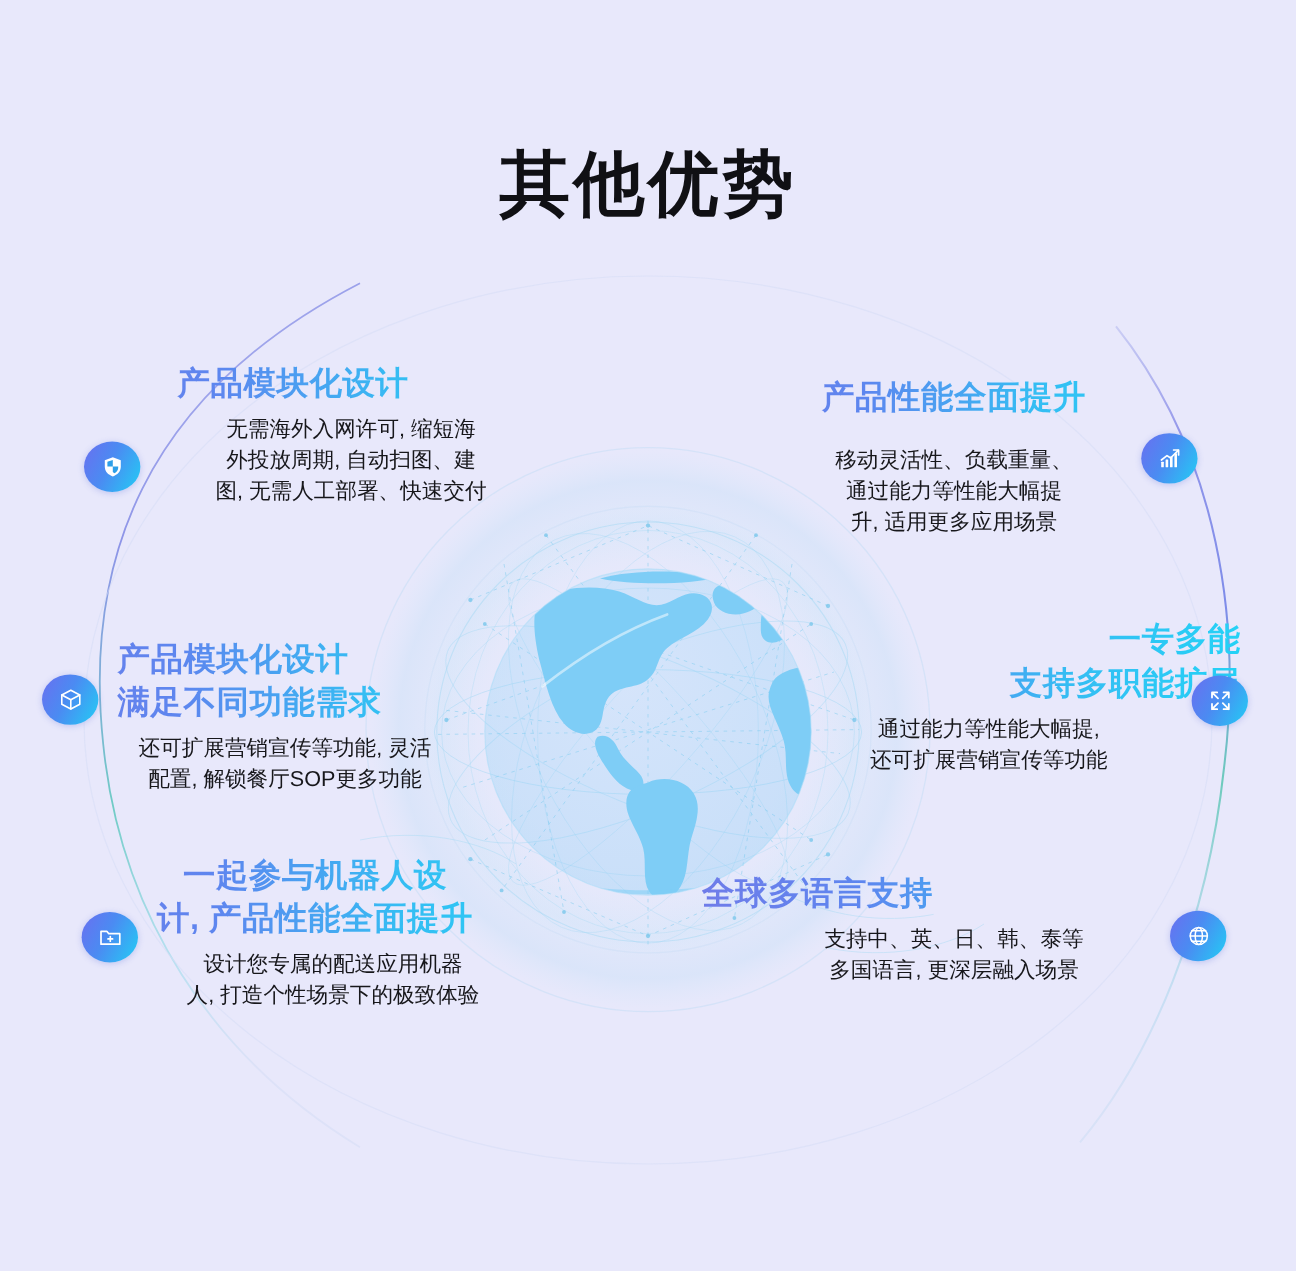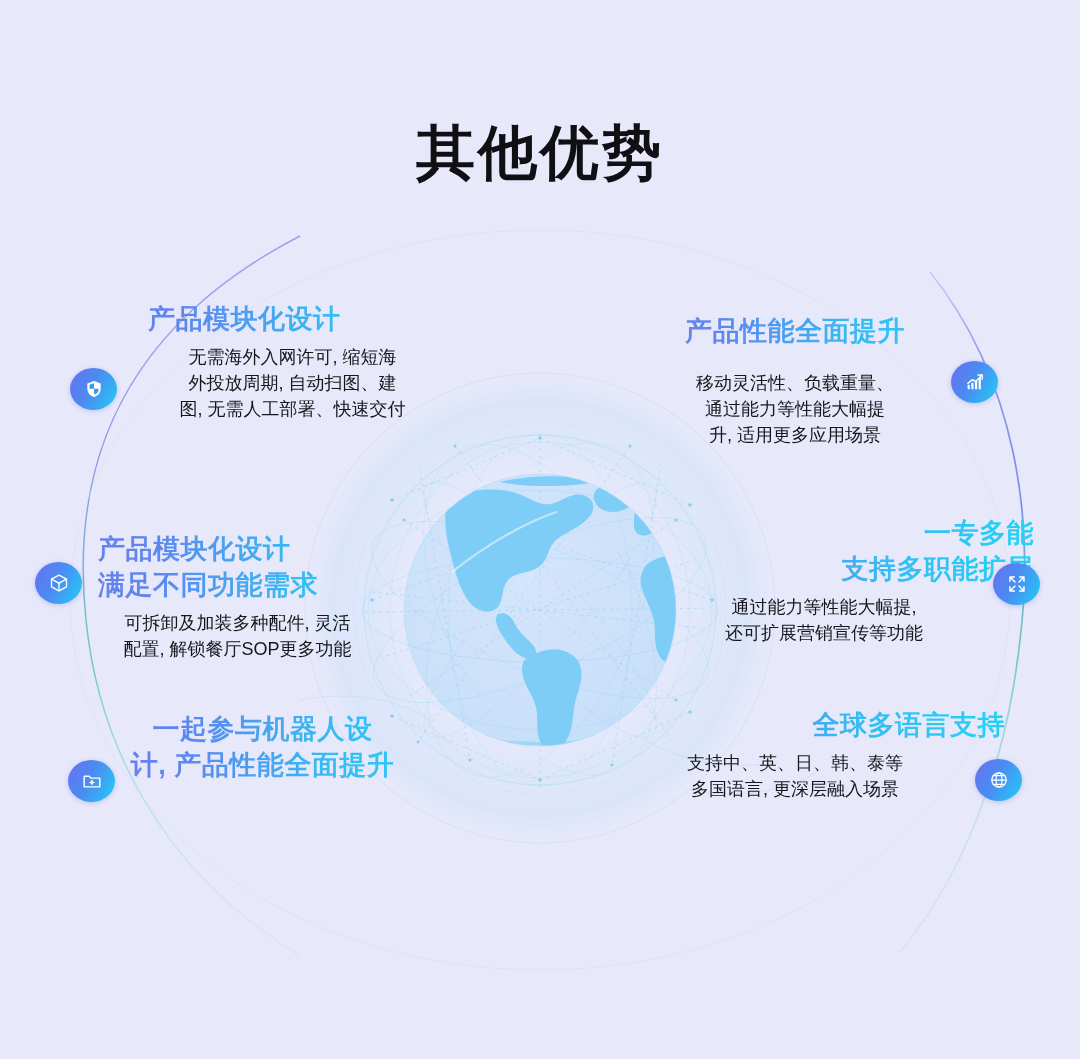--- a/index.html
+++ b/index.html
@@ -47,21 +47,21 @@
   
   #feat-perf     { right:75px; top:302px;  width:420px; }
   #feat-multi    { right:46px; top:516px;  width:420px; }
   #feat-lang     { right:75px; top:708px;  width:420px; }
 
   #feat-overseas .f-title{ text-align:left; padding-left:108px;}
   #feat-modular  .f-title{ text-align:left; padding-left:88px;}
   #feat-codesign .f-title{ text-align:center; }
   #feat-perf     .f-title{ text-align:center;margin-top:12px; }
   #feat-multi    .f-title{ text-align:right; }
-  #feat-lang     .f-title{ text-align:right; }
+  #feat-lang     .f-title{ text-align:left;margin-top:19px; }
 
   #feat-overseas .f-body{ text-align:center; padding-left:60px;}
   #feat-modular  .f-body{ text-align:center; padding-left:10px;}
   #feat-codesign .f-body{ text-align:center; padding-left:30px;}
   #feat-perf     .f-body{ text-align:center;margin-top:20px; }
   #feat-multi    .f-body{ text-align:center; }
   #feat-lang     .f-body{ text-align:center; }
 
   
   .node{
@@ -236,27 +236,29 @@
   <div class="feature left" id="feat-overseas">
     <div class="f-title">产品模块化设计</div>
     <div class="f-body">无需海外入网许可, 缩短海
 外投放周期, 自动扫图、建
 图, 无需人工部署、快速交付</div>
   </div>
 
   <div class="feature left" id="feat-modular">
     <div class="f-title">产品模块化设计
 满足不同功能需求</div>
-    <div class="f-body">可拆卸及加装多种配件, 灵活
+    <div class="f-body">还可扩展营销宣传等功能, 灵活
 配置, 解锁餐厅SOP更多功能</div>
   </div>
 
   <div class="feature left" id="feat-codesign">
     <div class="f-title">一起参与机器人设
 计, 产品性能全面提升</div>
+    <div class="f-body">设计您专属的配送应用机器
+人, 打造个性场景下的极致体验</div>
   </div>
 
   <div class="feature right" id="feat-perf">
     <div class="f-title">产品性能全面提升</div>
     <div class="f-body">移动灵活性、负载重量、
 通过能力等性能大幅提
 升, 适用更多应用场景</div>
   </div>
 
   <div class="feature right" id="feat-multi">

